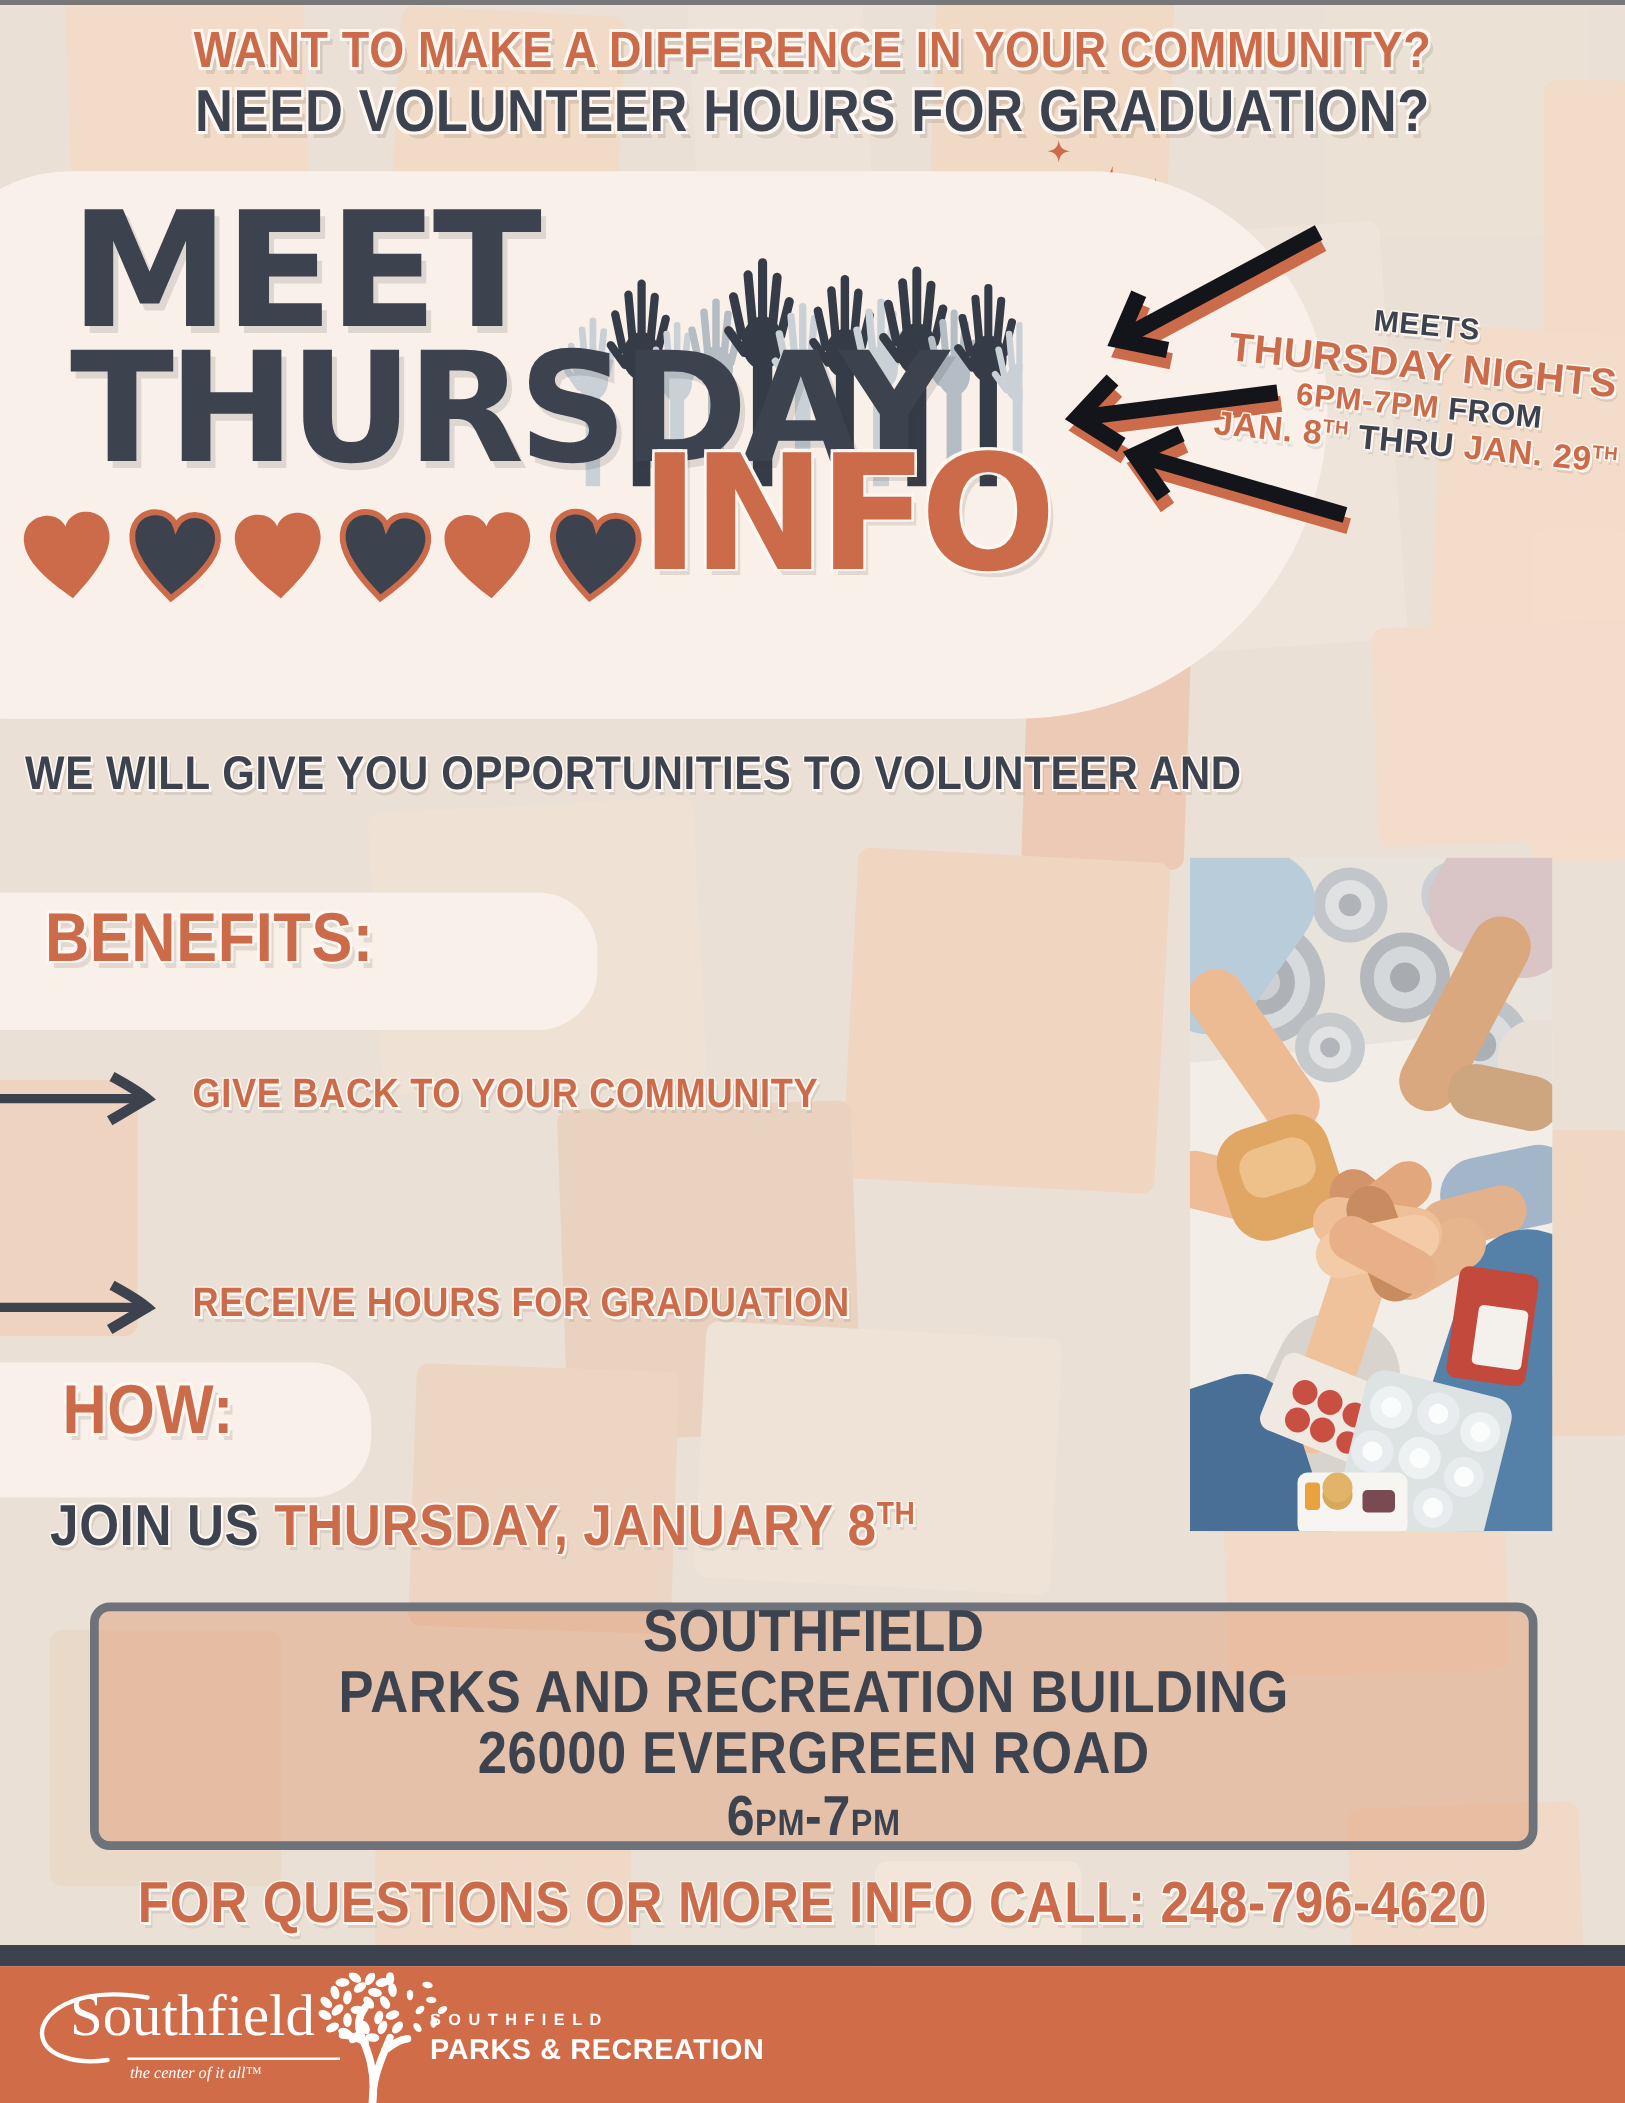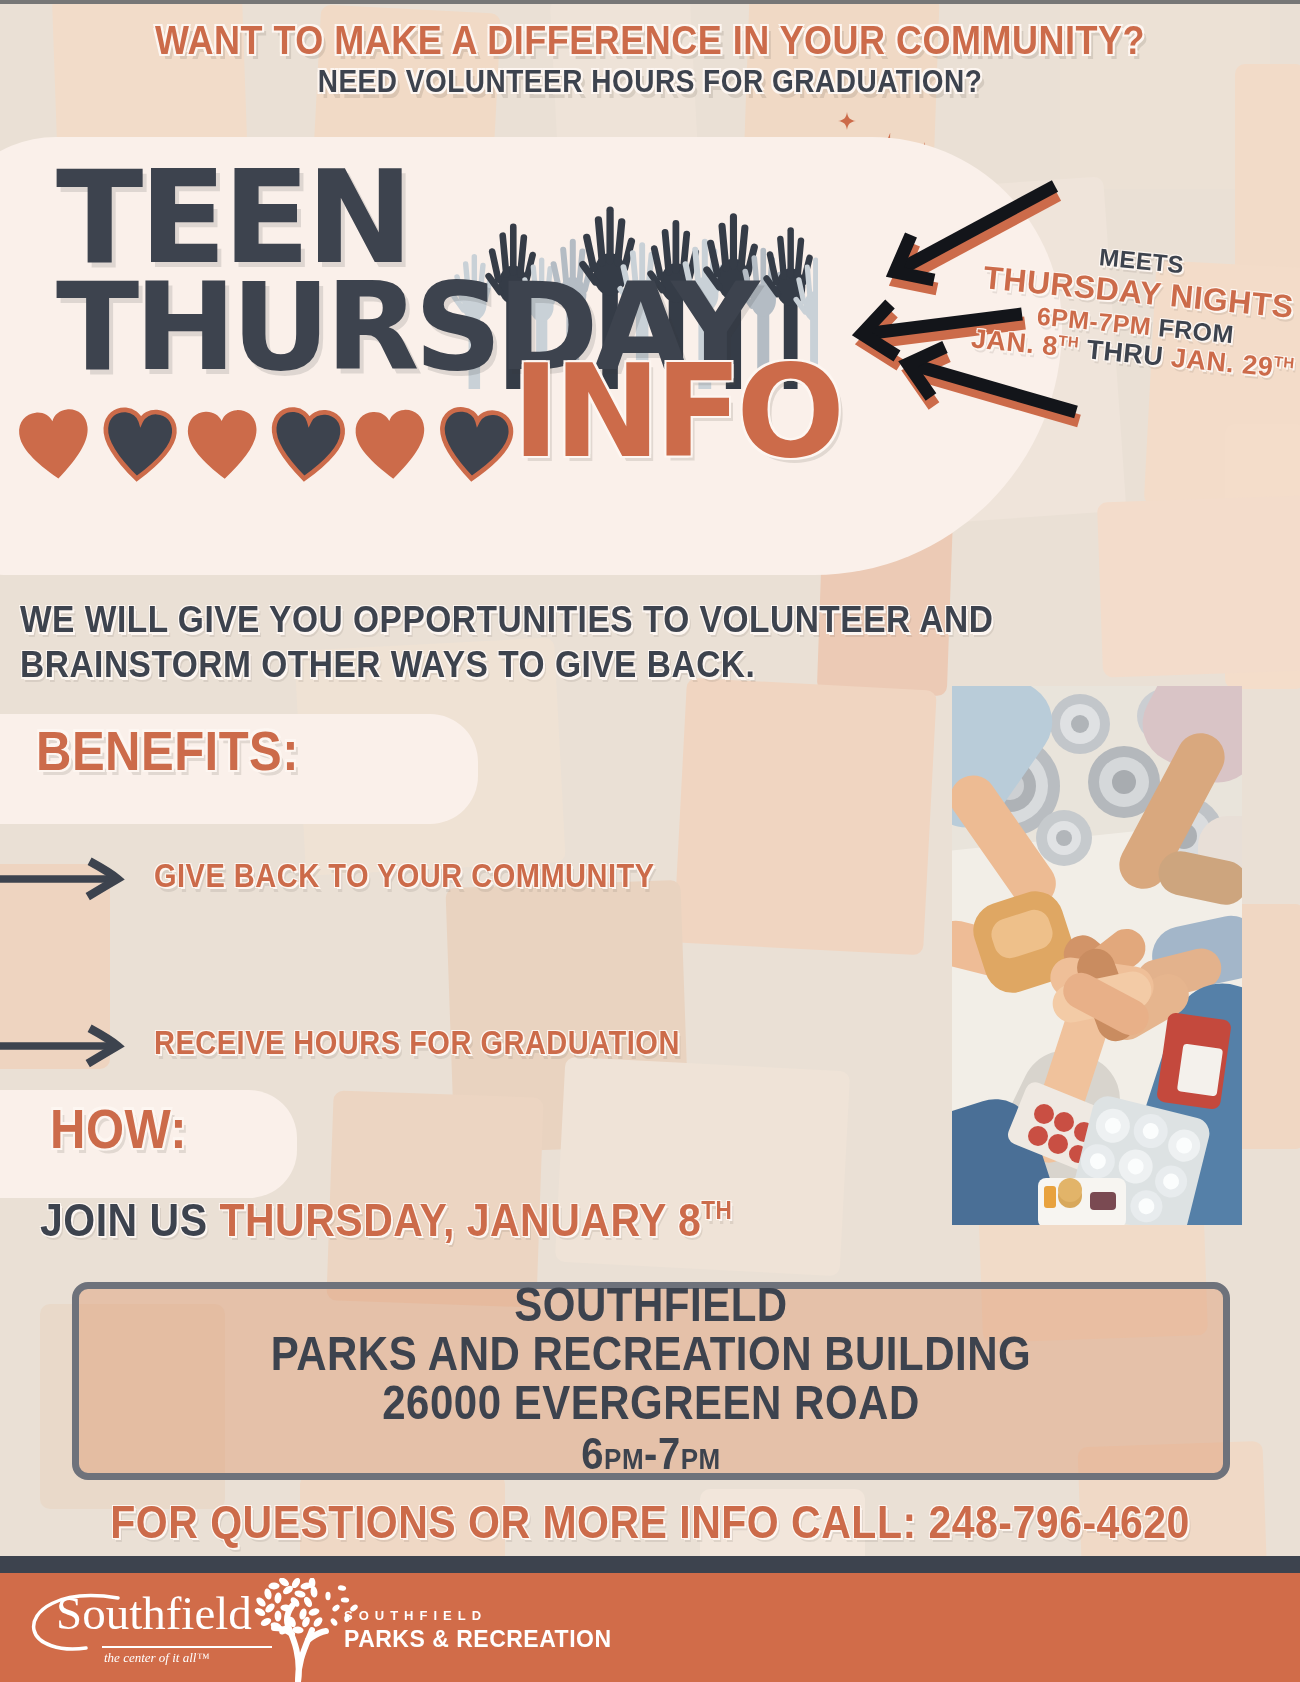--- a/index.html
+++ b/index.html
@@ -18,21 +18,21 @@
   .cond{font-weight:900;letter-spacing:.5px;}
   .sqz{display:inline-block;transform:scaleY(1.13);transform-origin:left bottom;}
   .sqzc{display:inline-block;transform:scaleY(1.13);transform-origin:center bottom;}
   .accent{color:var(--accent);}
   .dark{color:var(--dark);}
   .outl{text-shadow:-2px -2px 0 #fdf6f1,2px -2px 0 #fdf6f1,-2px 2px 0 #fdf6f1,2px 2px 0 #fdf6f1,4px 5px 0 rgba(90,80,70,.15);}
   .outl-soft{text-shadow:-1px -1px 0 #fdf6f1,1px -1px 0 #fdf6f1,-1px 1px 0 #fdf6f1,2px 2px 0 #fdf6f1,3px 4px 0 rgba(90,80,70,.12);}
   .display{font-family:"DejaVu Sans",sans-serif;font-weight:bold;}
   
   #header-line1{top:18px;left:0;width:100%;text-align:center;font-size:36px;}
-  #header-line2{top:64px;left:0;width:100%;text-align:center;font-size:28px;}
+  #header-line2{top:64px;left:0;width:100%;text-align:center;font-size:42px;}
   
   #title-blob{left:-60px;top:133px;width:1122px;height:438px;background:var(--cream);
     border-radius:140px 230px 300px 80px;}
   #word-teen{left:56px;top:150px;font-size:128px;line-height:1;letter-spacing:-4px;color:var(--dark);
     text-shadow:4px 5px 0 rgba(60,60,60,.14);}
   #word-volunteer{left:56px;top:262px;font-size:122px;line-height:1;letter-spacing:-5px;color:var(--dark);
     text-shadow:4px 5px 0 rgba(60,60,60,.14);}
   #word-club{left:512px;top:344px;font-size:128px;line-height:1;letter-spacing:-6px;color:var(--accent);}
   #hearts-row{left:16px;top:400px;display:flex;gap:6px;}
   #hearts-row svg{width:78px;height:84px;}
@@ -145,21 +145,21 @@
     <use href="#hand" style="color:#353c47" transform="translate(130,1) scale(.97)"></use>
     <use href="#hand" style="color:#c9d1d7" transform="translate(168,41) scale(.78)"></use>
     <use href="#hand" style="color:#353c47" transform="translate(198,16) scale(.90)"></use>
     <use href="#hand" style="color:#c9d1d7" transform="translate(230,37) scale(.80)"></use>
     <use href="#hand" style="color:#353c47" transform="translate(254,8) scale(.95)"></use>
     <use href="#hand" style="color:#b4bcc4" transform="translate(290,47) scale(.75)"></use>
     <use href="#hand" style="color:#353c47" transform="translate(314,24) scale(.86)"></use>
     <use href="#hand" style="color:#c9d1d7" transform="translate(344,58) scale(.70)"></use>
   </svg>
 
-  <div id="word-teen" class="abs display">TEEN</div>
+  <div id="word-teen" class="abs display">MEET</div>
   <div id="word-volunteer" class="abs display">THURSDAY</div>
   <div id="hearts-row" class="abs">
       <svg viewBox="0 0 100 100" style="transform: rotate(-6deg);">
         <path d="M50 92C22 68 6 48 6 30C6 14 17 5 30 5C39 5 47 10 50 18C53 10 61 5 70 5C83 5 94 14 94 30C94 48 78 68 50 92Z" fill="#cc6b4a"></path>
       </svg>
       <svg viewBox="0 0 100 100" style="transform: rotate(4deg);">
         <path d="M50 92C22 68 6 48 6 30C6 14 17 5 30 5C39 5 47 10 50 18C53 10 61 5 70 5C83 5 94 14 94 30C94 48 78 68 50 92Z" fill="#3d434e" stroke="#cc6b4a" stroke-width="6"></path>
       </svg>
       <svg viewBox="0 0 100 100" style="transform: rotate(-3deg);">
         <path d="M50 92C22 68 6 48 6 30C6 14 17 5 30 5C39 5 47 10 50 18C53 10 61 5 70 5C83 5 94 14 94 30C94 48 78 68 50 92Z" fill="#cc6b4a"></path>
@@ -197,21 +197,20 @@
 
   <div id="meets-block" class="abs cond">
     <div id="meets-label" class="dark outl-soft">MEETS</div>
     <div id="meets-nights" class="accent outl-soft">THURSDAY NIGHTS</div>
     <div id="meets-time" class="outl-soft"><span class="accent">6PM-7PM</span><span class="dark"> FROM</span></div>
     <div id="meets-dates" class="outl-soft"><span class="accent"><span>JAN. 8</span><sup>TH</sup></span><span class="dark"> THRU </span><span class="accent"><span>JAN. 29</span><sup>TH</sup></span></div>
   </div>
 
   <div id="intro-body" class="abs cond outl-soft">
     <div><span class="sqz">WE WILL GIVE YOU OPPORTUNITIES TO VOLUNTEER AND</span></div>
-    <div><span class="sqz">BRAINSTORM OTHER WAYS TO GIVE BACK.</span></div>
   </div>
 
   <div id="benefits-panel" class="abs"></div>
   <div id="benefits-heading" class="abs cond accent outl"><span class="sqz">BENEFITS:</span></div>
 
   <div class="bullet-row" style="top:848px">
     <svg viewBox="0 0 150 52">
         <g stroke="var(--dark)" fill="none">
           <path d="M-2 27 L120 27" stroke-width="8"></path>
           <path d="M96 8 Q118 20 126 27 Q114 34 94 46" stroke-width="9"></path>

